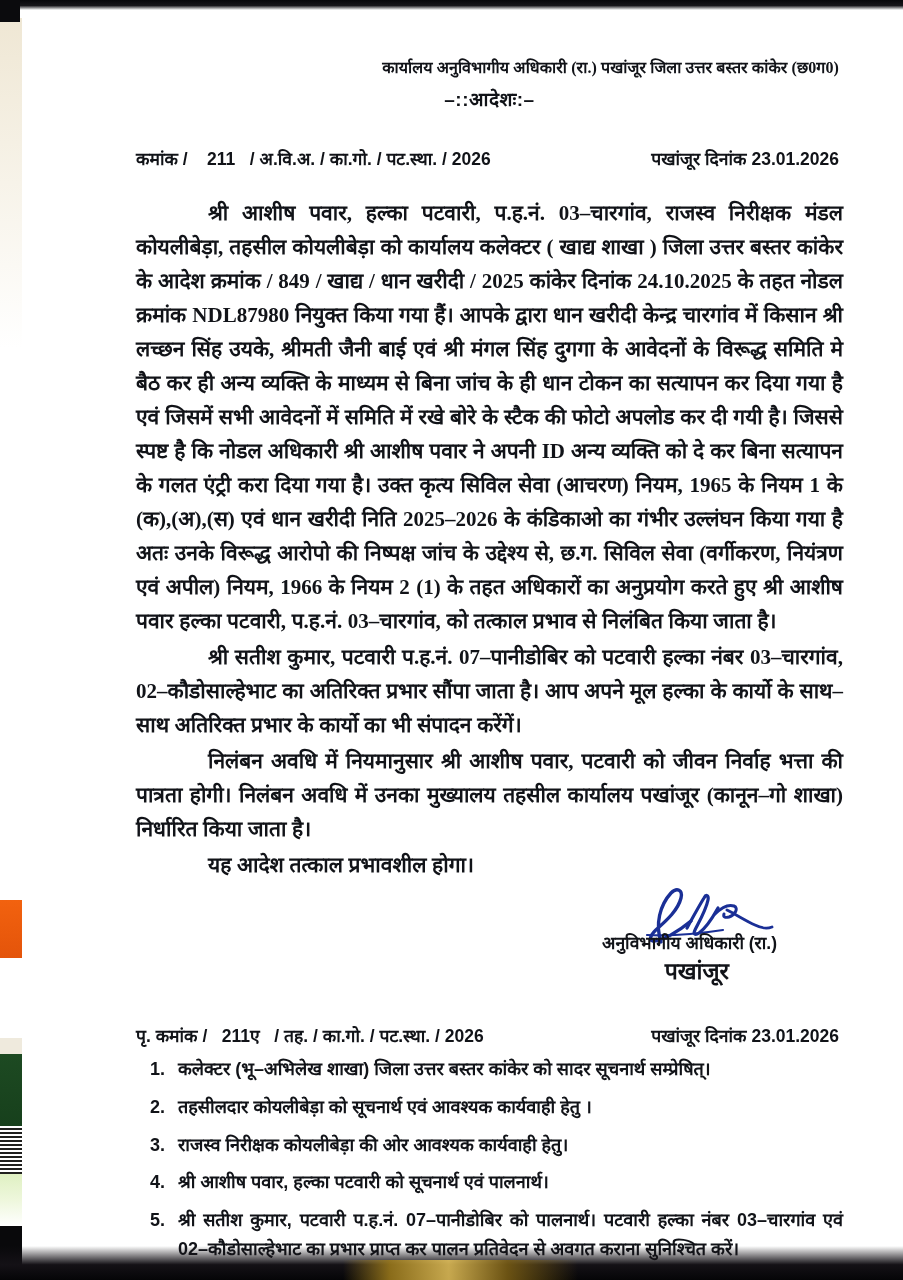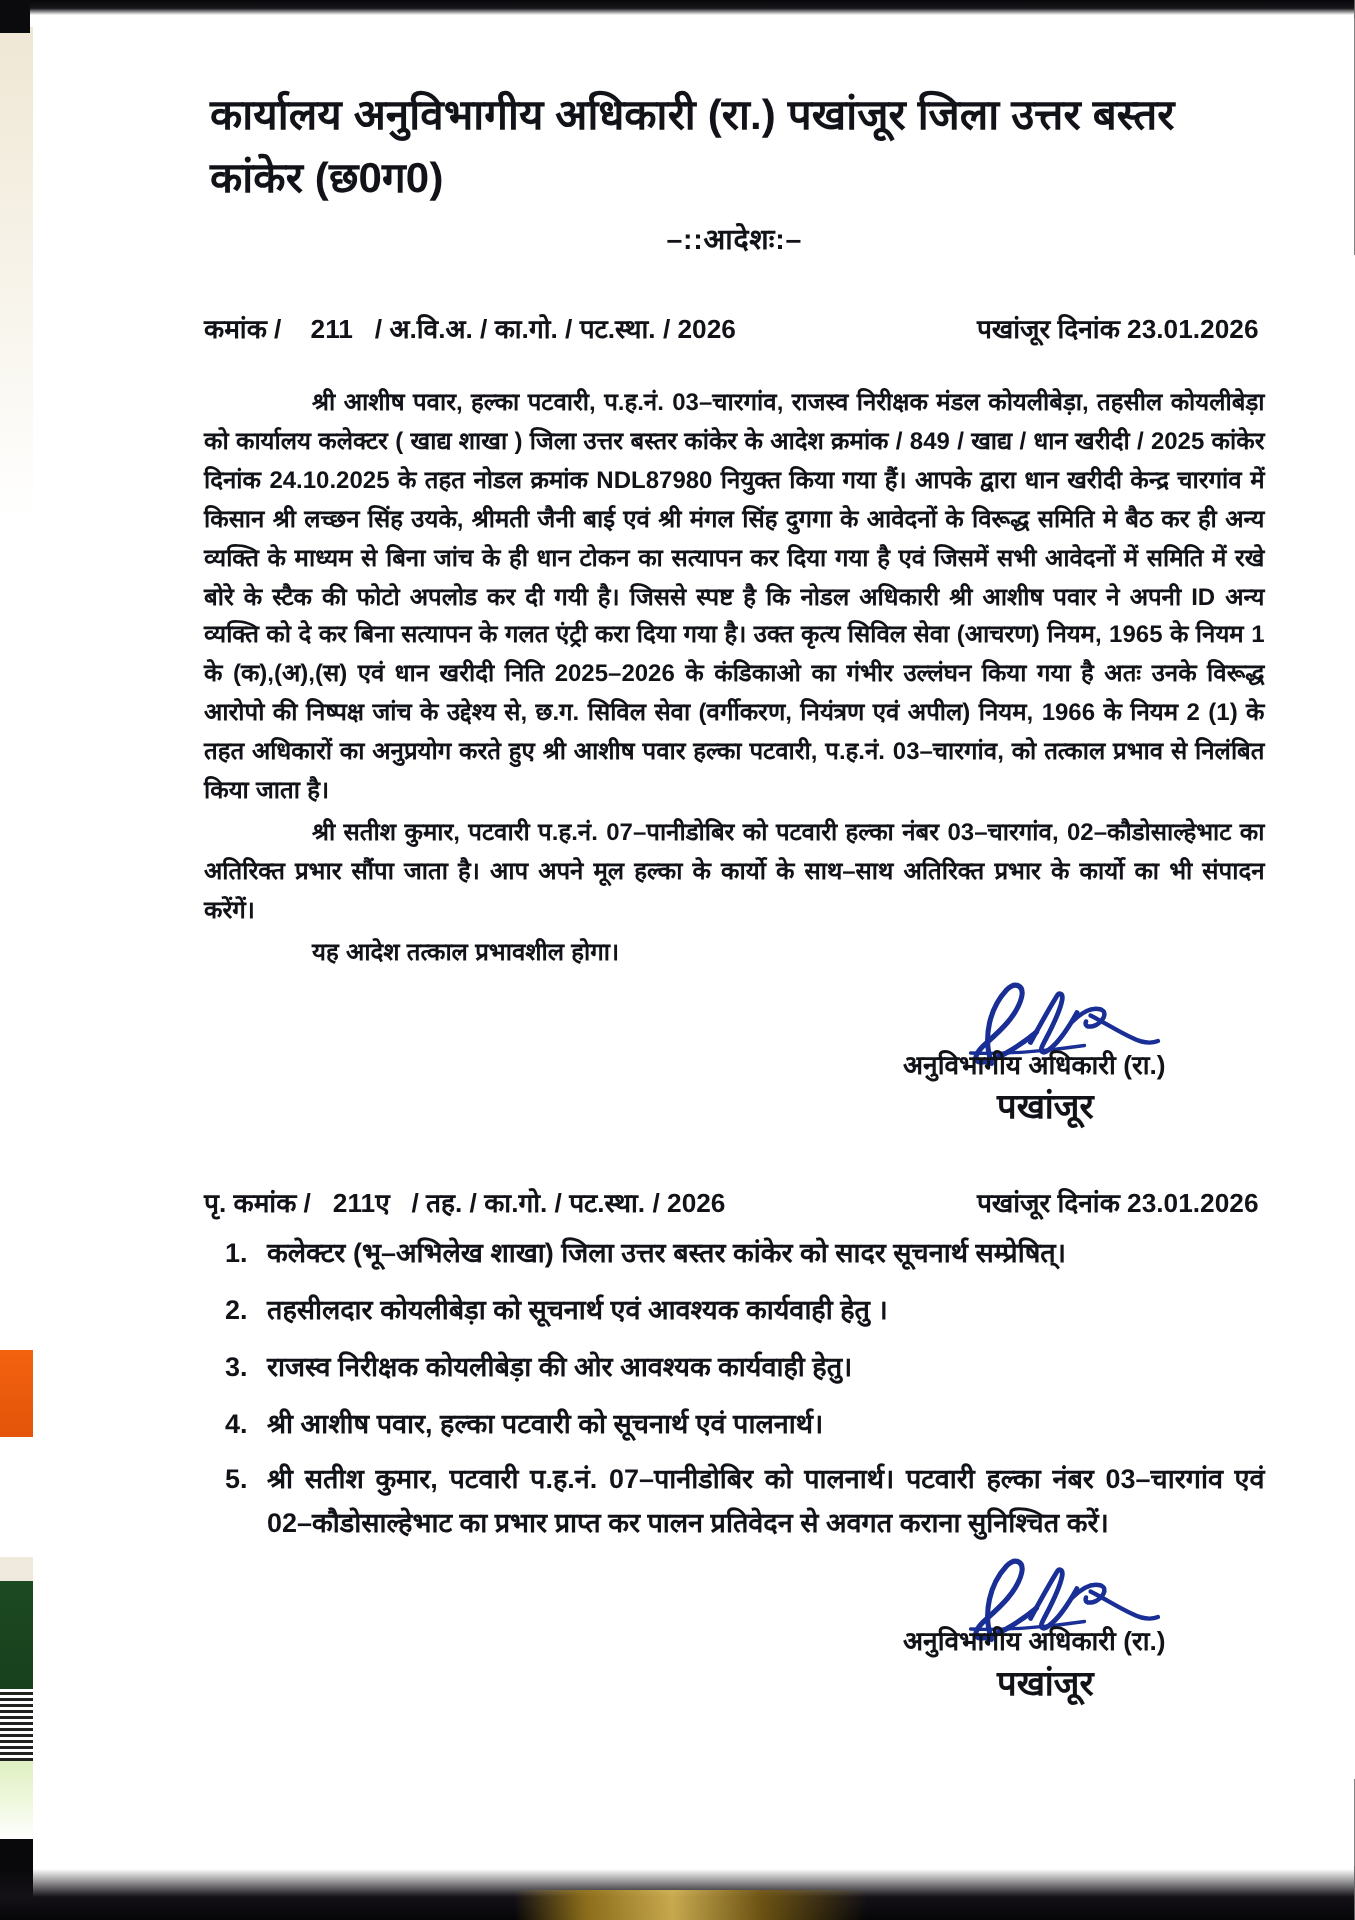--- a/index.html
+++ b/index.html
@@ -50,27 +50,28 @@
   
   .sheet {
     position: absolute;
     left: 24px; top: 12px;
     width: 879px; height: 1232px;
     background: #fff;
   }
   .inner { padding: 30px 60px 0 112px; }
 
   .doc-title {
-    text-align: left;
-    font-size: 28px;
+    text-align: right;
+    font-size: 16px;
     font-weight: 700;
     letter-spacing: .1px;
     line-height: 1.5;
     margin: 14px 0 0 0;
     padding: 0 4px;
+    font-family: Liberation Serif, serif;
   }
   .doc-subtitle {
     text-align: center;
     font-size: 19px;
     font-weight: 700;
     margin: 6px 0 0 0;
     letter-spacing: .5px;
   }
 
   .ref-row {
@@ -80,27 +81,28 @@
     margin-top: 34px;
     font-size: 17.5px;
     font-weight: 700;
   }
   .ref-left  { white-space: pre; }
   .ref-right { white-space: pre; padding-right: 4px; }
 
   .body-block { margin-top: 26px; }
   p.para {
     margin: 0 0 2px 0;
-    font-size: 16px;
+    font-size: 21px;
     line-height: 1.62;
     text-align: justify;
     text-justify: inter-word;
     text-indent: 72px;
     font-weight: 600;
     word-spacing: .4px;
+    font-family: Liberation Serif, serif;
   }
 
   .sign-block {
     margin-top: 6px;
     text-align: right;
     padding-right: 66px;
     position: relative;
   }
   .sig-ink {
     display: block;
@@ -186,20 +188,21 @@
       <div class="doc-subtitle">–::आदेशः:–</div>
 
       <div class="ref-row">
         <span class="ref-left">कमांक /    211   / अ.वि.अ. / का.गो. / पट.स्था. / 2026</span>
         <span class="ref-right">पखांजूर दिनांक 23.01.2026</span>
       </div>
 
       <div class="body-block">
         <p class="para">श्री आशीष पवार, हल्का पटवारी, प.ह.नं. 03–चारगांव, राजस्व निरीक्षक मंडल कोयलीबेड़ा, तहसील कोयलीबेड़ा को कार्यालय कलेक्टर ( खाद्य शाखा ) जिला उत्तर बस्तर कांकेर के आदेश क्रमांक / 849 / खाद्य / धान खरीदी / 2025 कांकेर दिनांक 24.10.2025 के तहत नोडल क्रमांक NDL87980 नियुक्त किया गया हैं। आपके द्वारा धान खरीदी केन्द्र चारगांव में किसान श्री लच्छन सिंह उयके, श्रीमती जैनी बाई एवं श्री मंगल सिंह दुगगा के आवेदनों के विरूद्ध समिति मे बैठ कर ही अन्य व्यक्ति के माध्यम से बिना जांच के ही धान टोकन का सत्यापन कर दिया गया है एवं जिसमें सभी आवेदनों में समिति में रखे बोरे के स्टैक की फोटो अपलोड कर दी गयी है। जिससे स्पष्ट है कि नोडल अधिकारी श्री आशीष पवार ने अपनी ID अन्य व्यक्ति को दे कर बिना सत्यापन के गलत एंट्री करा दिया गया है। उक्त कृत्य सिविल सेवा (आचरण) नियम, 1965 के नियम 1 के (क),(अ),(स) एवं धान खरीदी निति 2025–2026 के कंडिकाओ का गंभीर उल्लंघन किया गया है अतः उनके विरूद्ध आरोपो की निष्पक्ष जांच के उद्देश्य से, छ.ग. सिविल सेवा (वर्गीकरण, नियंत्रण एवं अपील) नियम, 1966 के नियम 2 (1) के तहत अधिकारों का अनुप्रयोग करते हुए श्री आशीष पवार हल्का पटवारी, प.ह.नं. 03–चारगांव, को तत्काल प्रभाव से निलंबित किया जाता है।</p>
         <p class="para">श्री सतीश कुमार, पटवारी प.ह.नं. 07–पानीडोबिर को पटवारी हल्का नंबर 03–चारगांव, 02–कौडोसाल्हेभाट का अतिरिक्त प्रभार सौंपा जाता है। आप अपने मूल हल्का के कार्यो के साथ–साथ अतिरिक्त प्रभार के कार्यो का भी संपादन करेंगें।</p>
+        <p class="para">निलंबन अवधि में नियमानुसार श्री आशीष पवार, पटवारी को जीवन निर्वाह भत्ता की पात्रता होगी। निलंबन अवधि में उनका मुख्यालय तहसील कार्यालय पखांजूर (कानून–गो शाखा) निर्धारित किया जाता है।</p>
         <p class="para">यह आदेश तत्काल प्रभावशील होगा।</p>
       </div>
 
       <div class="sign-block">
         <svg class="sig-ink" viewBox="0 0 150 62">
           <g fill="none" stroke="#1a2f96" stroke-linecap="round" stroke-linejoin="round">
             <path d="M34 58 C28 40 33 21 44 9 C50 3 56 6 54 14 C51 26 40 36 31 44 C24 50 21 56 26 57 C34 58 52 47 64 37" stroke-width="3.4"></path>
             <path d="M60 44 C66 33 72 22 77 14 C79 10 82 11 81 16 C79 26 72 38 68 46 C66 50 68 52 72 49 C79 44 86 33 91 24" stroke-width="3.2"></path>
             <path d="M88 30 C94 24 101 20 107 22 C112 24 108 31 102 33 C98 34 96 33 97 30" stroke-width="3"></path>
             <path d="M100 26 C110 31 119 37 128 41 C134 44 140 45 145 43" stroke-width="2.8"></path>

